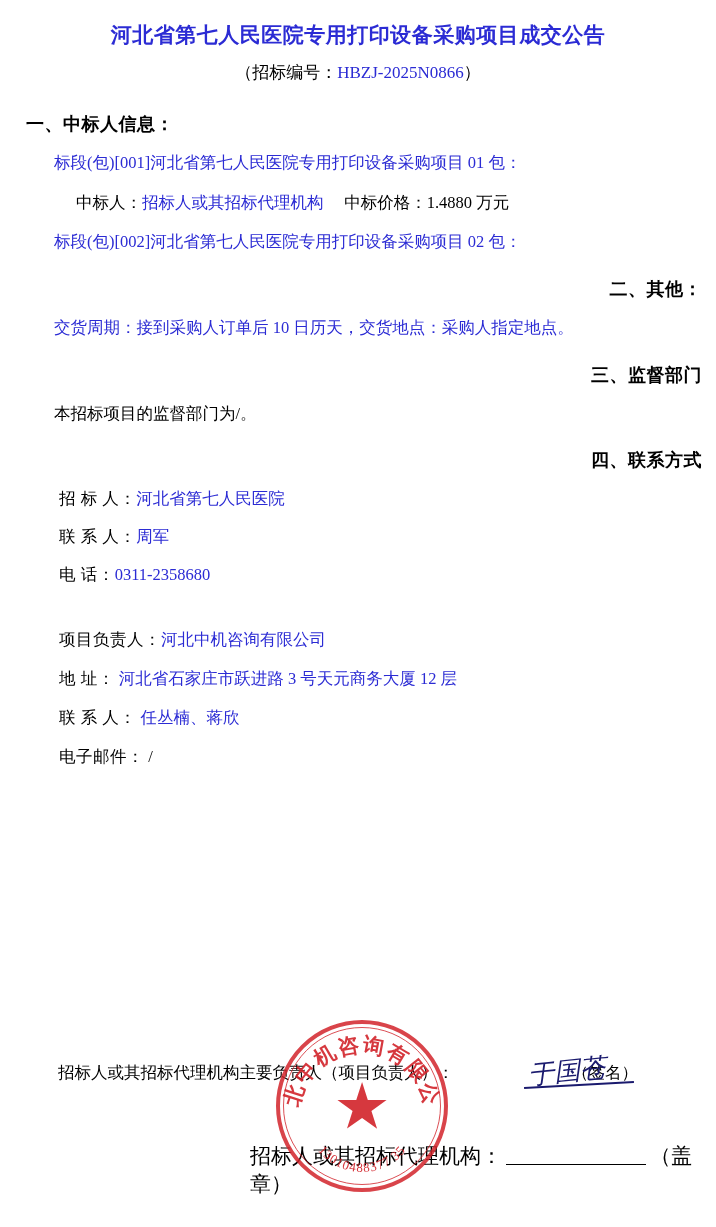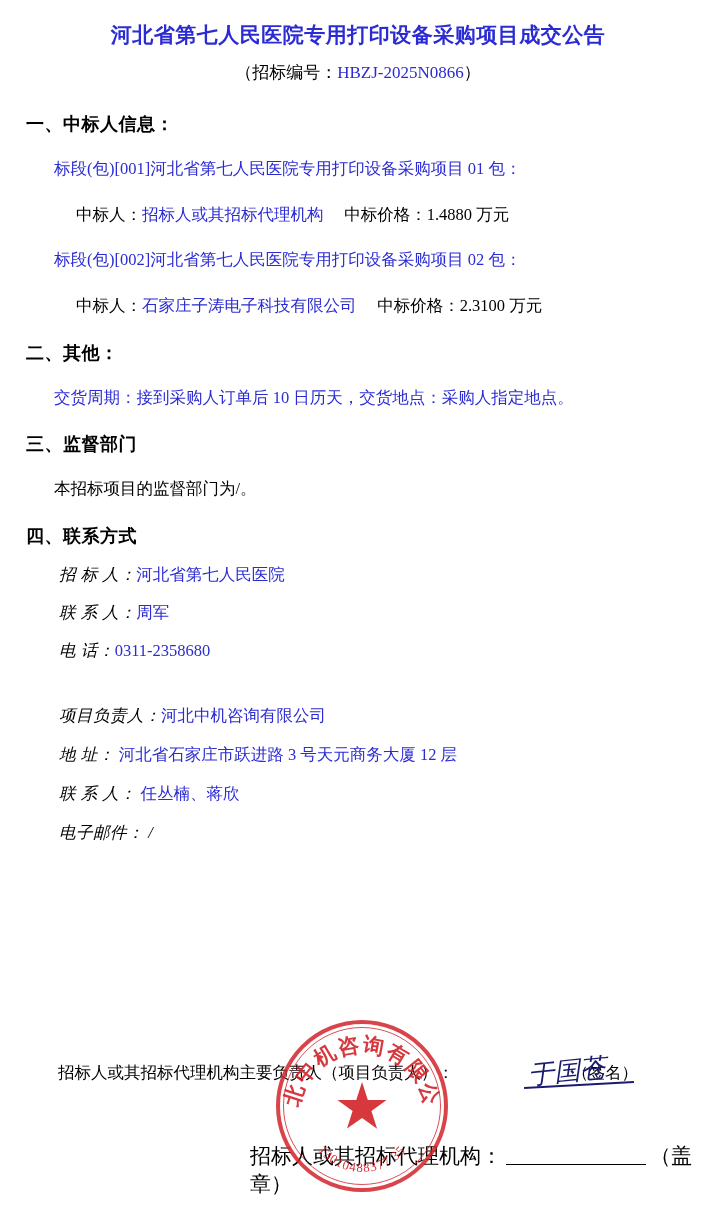--- a/index.html
+++ b/index.html
@@ -41,36 +41,36 @@
     color: #2b2bd4;
     font-family: "Liberation Serif", serif;
   }
   .section-head {
     font-size: 18px;
     font-weight: bold;
     margin-top: 28px;
     margin-left: 12px;
     letter-spacing: 0.5px;
   }
-  .section-head.h2 { margin-top: 22px; }
+  .section-head.h2 { margin-top: 22px; text-align: right; }
   .line {
     font-size: 16.5px;
     line-height: 1.55;
-    margin-top: 20px;
+    margin-top: 14px;
     margin-left: 40px;
   }
   .line.indent2 { margin-left: 62px; }
   .blue { color: #2b2bd4; }
   .black { color: #000000; }
   .kv {
     font-size: 16.5px;
     margin-top: 16px;
     margin-left: 45px;
   }
-  .kv .k { color: #000000; letter-spacing: 0.5px; font-style: italic; }
+  .kv .k { color: #000000; letter-spacing: 0.5px; }
   .kv .v { color: #2b2bd4; }
   .spacer-block { height: 26px; }
   .agency-block .kv { margin-top: 17px; }
   .signature-row {
     position: absolute;
     left: 0;
     right: 0;
     top: 1040px;
     font-size: 16.5px;
     text-align: left;
@@ -171,23 +171,20 @@
   </div>
 
   <div class="section-head">一、中标人信息：</div>
 
   <div class="line blue">标段(包)[001]河北省第七人民医院专用打印设备采购项目 01 包：</div>
   <div class="line indent2">
     <span class="black">中标人：</span><span class="blue">招标人或其招标代理机构</span>&nbsp;&nbsp;&nbsp;&nbsp;&nbsp;<span class="black">中标价格：</span><span class="black">1.4880 万元</span>
   </div>
 
   <div class="line blue">标段(包)[002]河北省第七人民医院专用打印设备采购项目 02 包：</div>
-  <div class="line indent2">
-    <span class="black">中标人：</span><span class="blue">石家庄子涛电子科技有限公司</span>&nbsp;&nbsp;&nbsp;&nbsp;&nbsp;<span class="black">中标价格：</span><span class="black">2.3100 万元</span>
-  </div>
 
   <div class="section-head h2">二、其他：</div>
   <div class="line blue">交货周期：接到采购人订单后 10 日历天，交货地点：采购人指定地点。</div>
 
   <div class="section-head h2">三、监督部门</div>
   <div class="line black">本招标项目的监督部门为/。</div>
 
   <div class="section-head h2">四、联系方式</div>
 
   <div>

